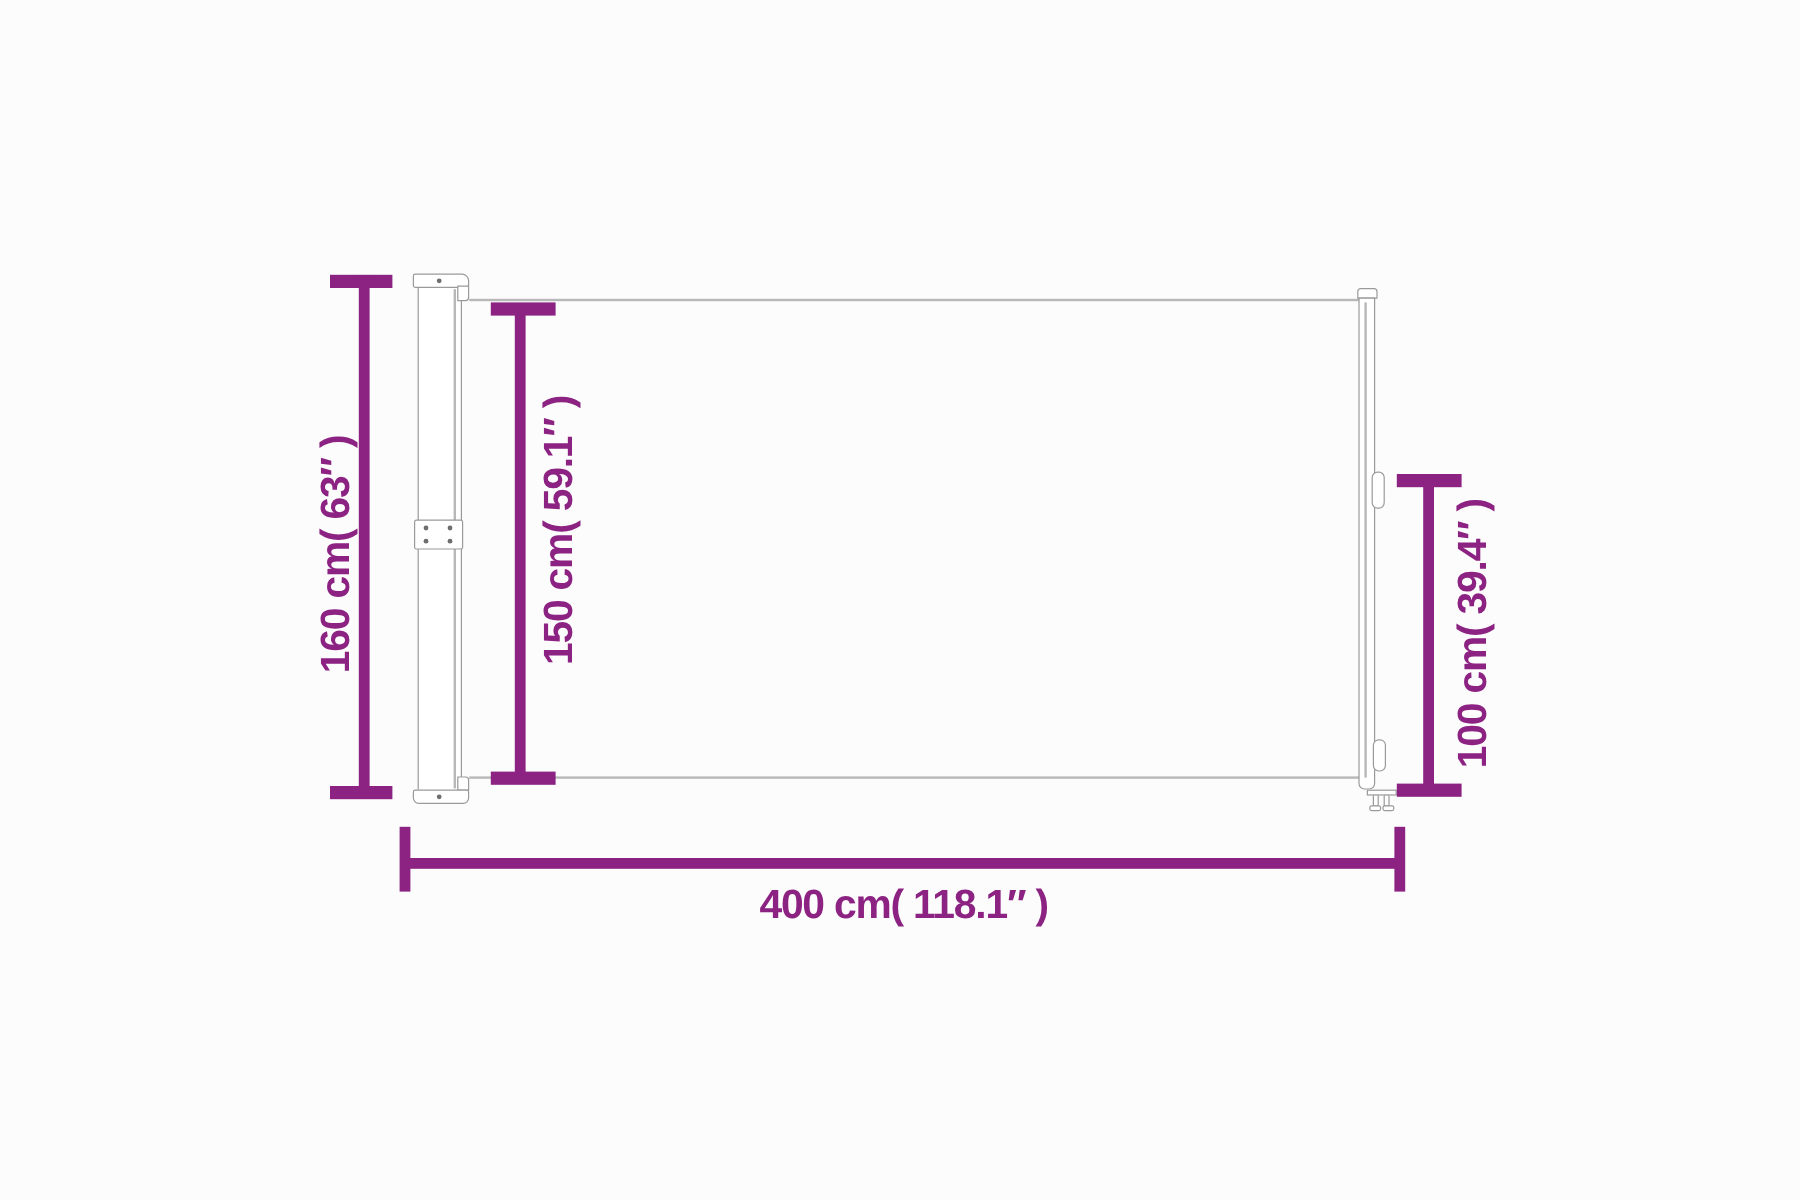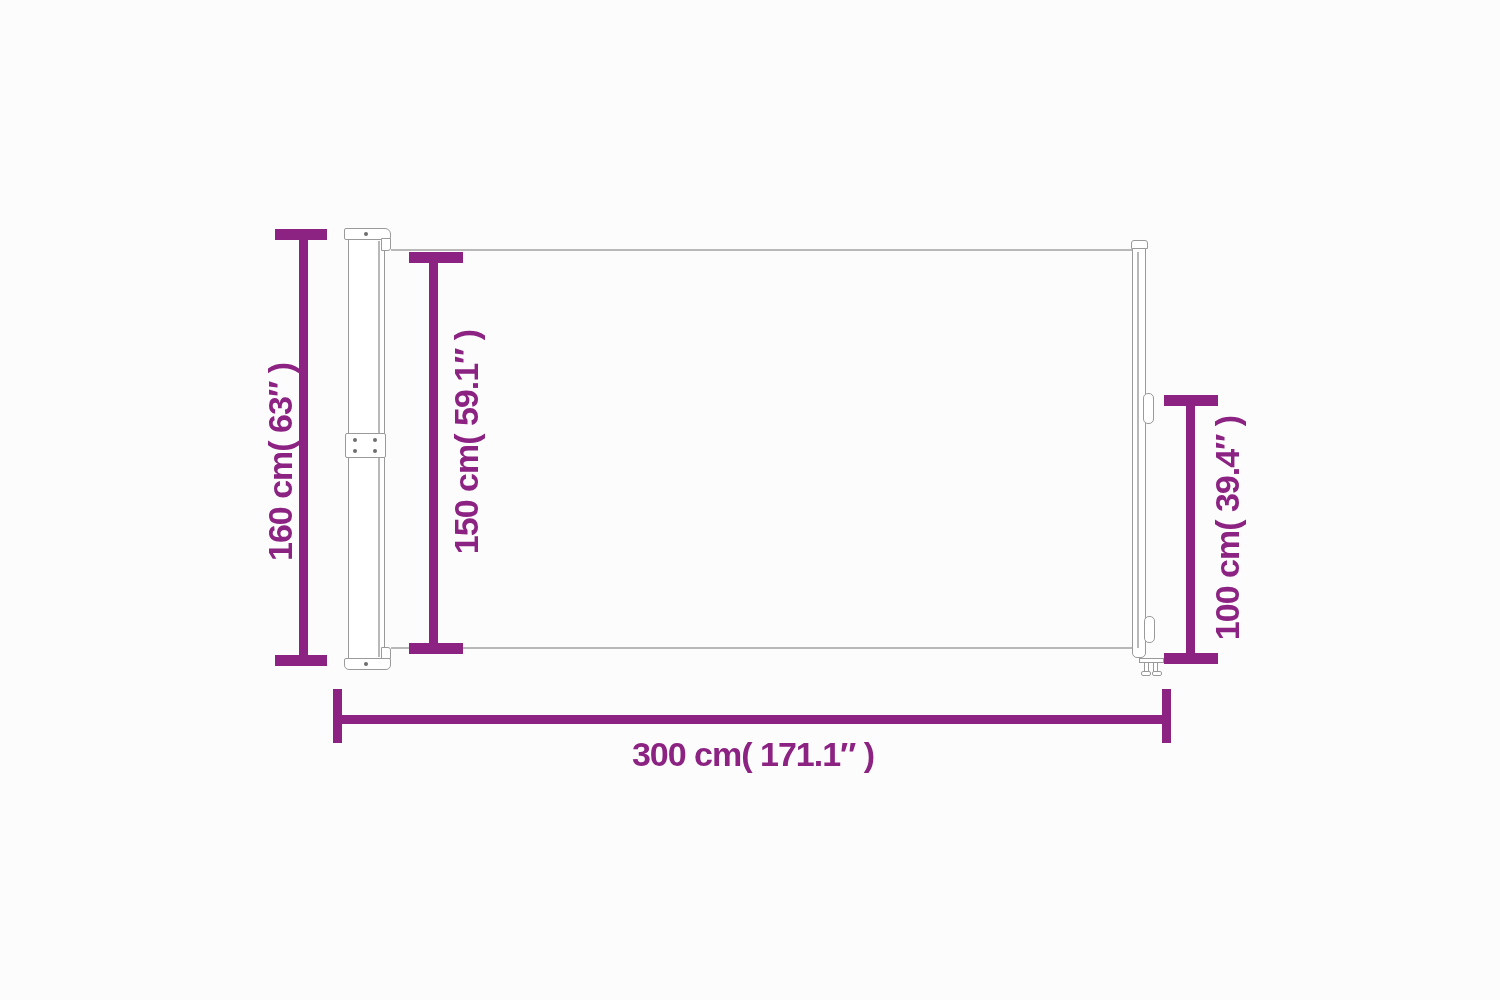--- a/index.html
+++ b/index.html
@@ -108,16 +108,16 @@
     <div class="dim" style="left:1164px; top:395px; width:54px; height:11px;"></div>
     <div class="dim" style="left:1186px; top:397px; width:9px; height:264px;"></div>
     <div class="dim" style="left:1164px; top:653px; width:54px; height:11px;"></div>
     <div class="dim-label vertical" style="left:1227px; top:528px;">100 cm( 39.4″ )</div>
   </div>
 
   <div>
     <div class="dim" style="left:333px; top:689px; width:9px; height:54px;"></div>
     <div class="dim" style="left:337px; top:715px; width:830px; height:9px;"></div>
     <div class="dim" style="left:1162px; top:689px; width:9px; height:54px;"></div>
-    <div class="dim-label horizontal" style="left:753px; top:737px;">300 cm( 171.1″ )</div>
+    <div class="dim-label horizontal" style="left:753px; top:737px;">400 cm( 118.1″ )</div>
   </div>
 
 </div>
 
 </body></html>

